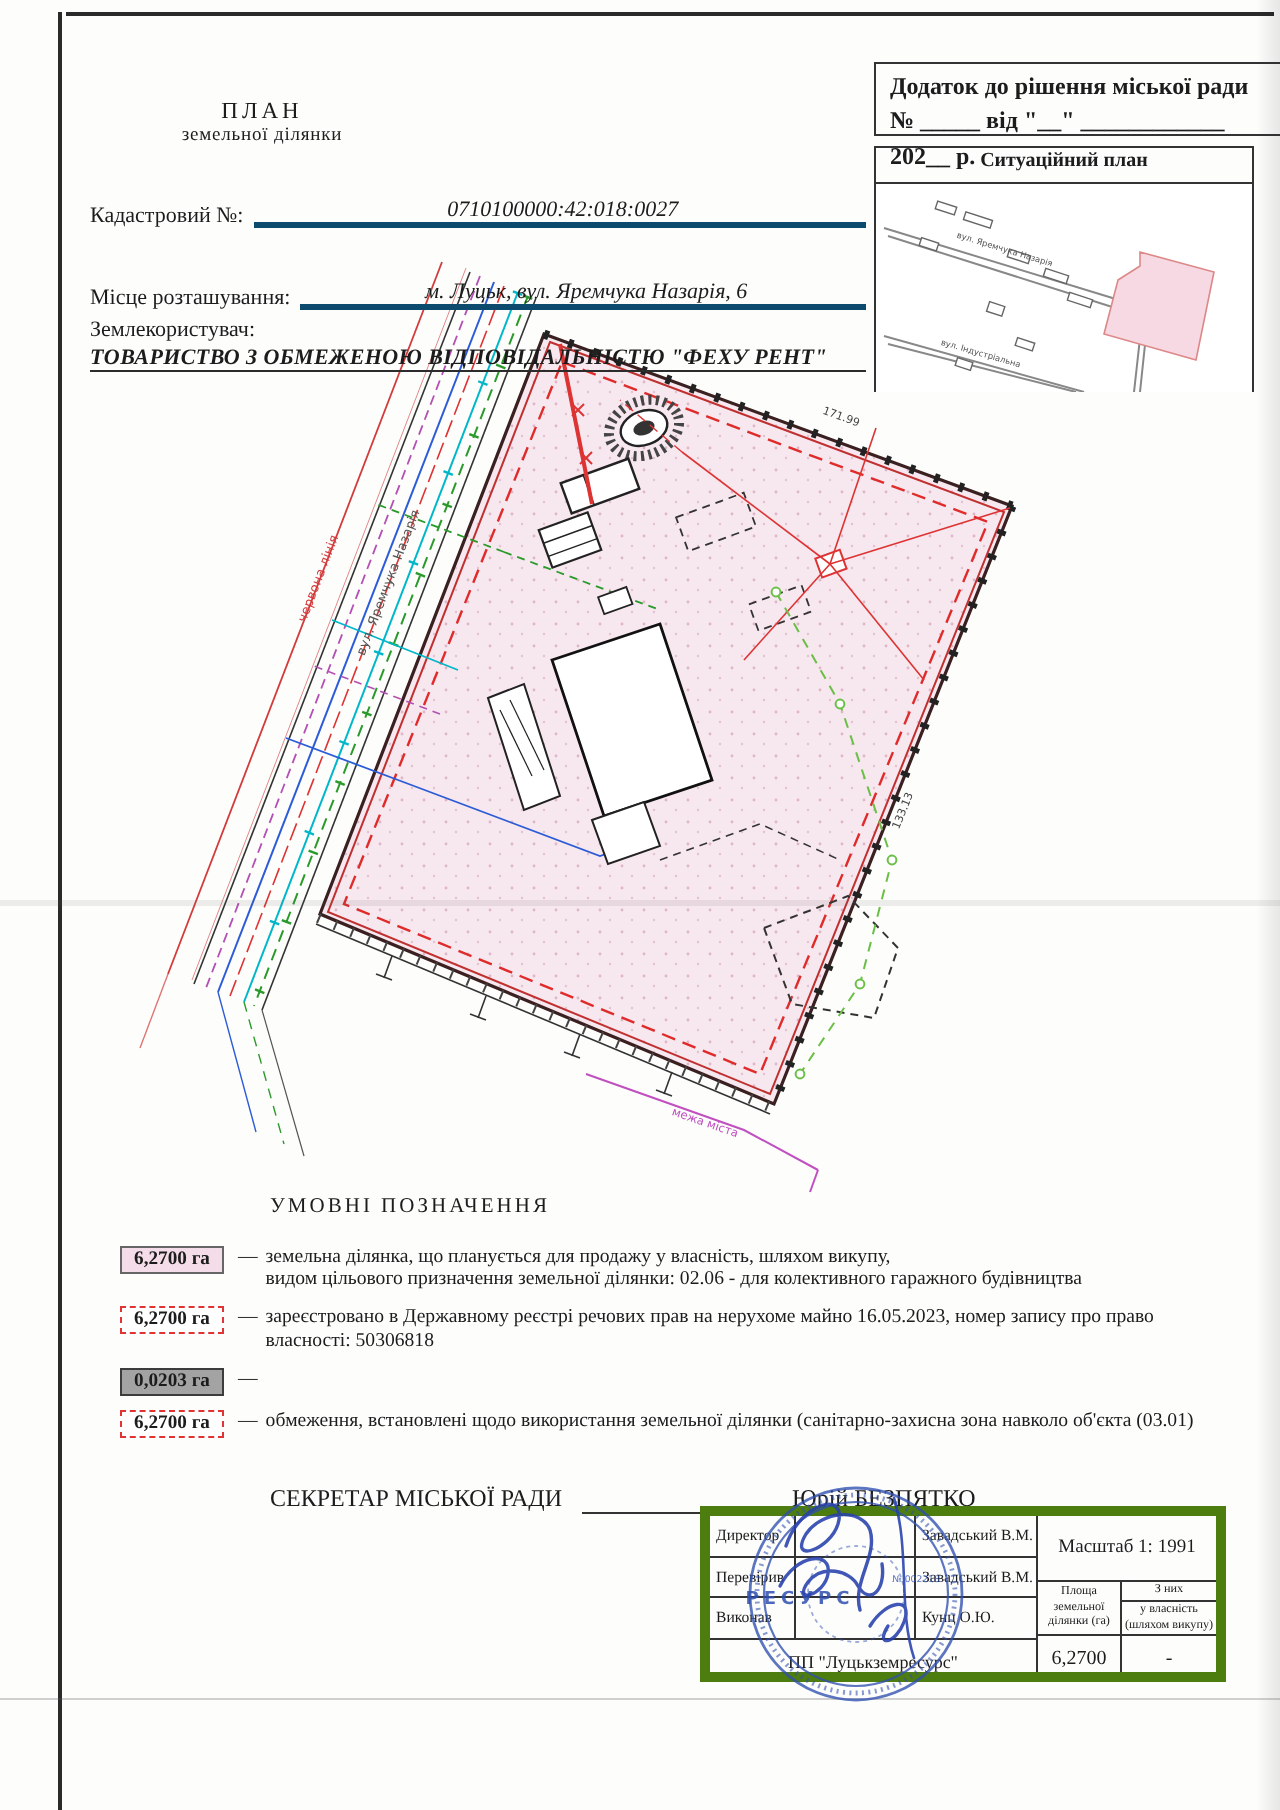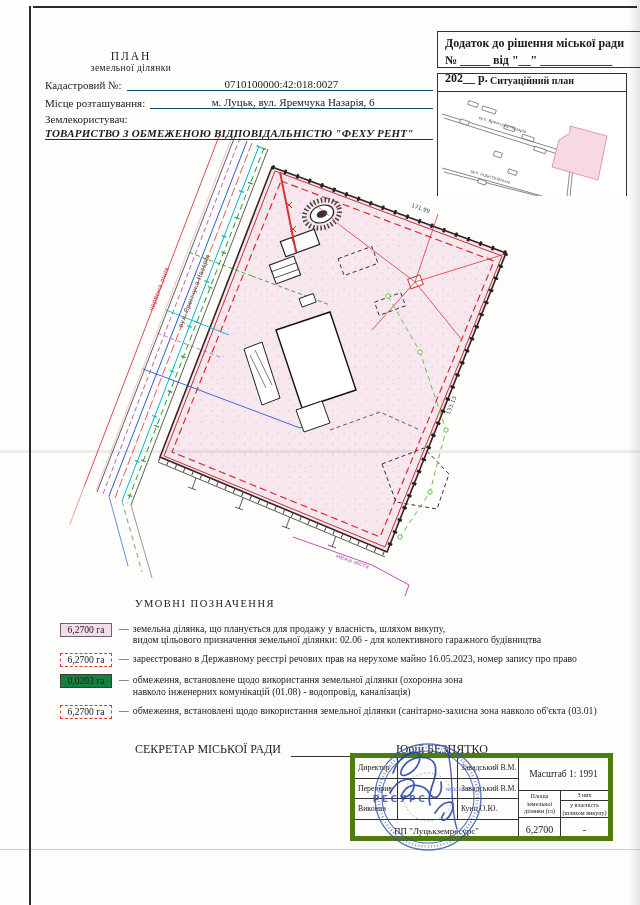--- a/index.html
+++ b/index.html
@@ -11,39 +11,39 @@
   .edge-shadow{position:absolute;right:0;top:0;width:12px;height:100%;
         background:linear-gradient(to right, rgba(0,0,0,0), rgba(0,0,0,0.09));}
   .crease{position:absolute;left:0;width:100%;height:3px;background:rgba(90,90,90,0.10);}
   .crease2{position:absolute;left:0;width:100%;height:1px;background:rgba(90,90,90,0.28);}
   
   .hdr{position:absolute;left:45px;top:50px;width:388px;font-size:11px;}
   .hdr .ttl{width:172px;text-align:center;letter-spacing:2px;font-size:11.5px;}
   .hdr .ttl2{width:172px;text-align:center;font-size:9.5px;margin-top:1px;letter-spacing:0.4px;}
   .frow{display:flex;align-items:flex-end;margin-top:5px;text-align:center;}
   .frow .lbl{white-space:nowrap;padding-right:5px;}
-  .ufill{flex:1;border-bottom:1px solid #0c4a6e;padding-left:3px;white-space:nowrap;}
+  .ufill{flex:1;border-bottom:3px solid #0c4a6e;font-style:italic;padding-left:3px;white-space:nowrap;margin-top:21px;}
   .landuser-val{border-bottom:1px solid #2c2c2c;font-style:italic;font-weight:bold;margin-top:2px;
         font-size:11px;letter-spacing:0.2px;}
   
   .annex{position:absolute;left:437px;top:31px;width:214px;height:37px;border:1.2px solid #333;
         font-size:12px;padding:3px 7px;box-sizing:border-box;line-height:1.45;font-weight:bold;}
   .sit{position:absolute;left:437px;top:73px;width:190px;height:123px;border:1.2px solid #333;
         box-sizing:border-box;}
   .sit .sit-title{height:16px;border-bottom:1.2px solid #333;text-align:center;
         font-weight:bold;font-size:10px;padding-top:1px;font-family:Liberation Serif, serif;}
   
   .legend{position:absolute;left:60px;top:598px;width:566px;font-size:9.8px;line-height:1.2;}
   .leg-title{margin-left:75px;letter-spacing:1.5px;font-size:10.5px;}
   .leg-row{display:flex;margin-top:7px;align-items:flex-start;}
-  .leg-box{width:50px;height:12px;flex:none;text-align:center;font-weight:normal;font-size:9.6px;
+  .leg-box{width:50px;height:12px;flex:none;text-align:center;font-weight:bold;font-size:9.6px;
         line-height:12px;margin-right:5px;margin-top:0px;}
   .b-solid-pink{border:1px solid #666;background:#f4dde8;}
   .b-red-dash{border:1.4px dashed #e03434;background:#fff;}
-  .b-solid{border:1px solid #3c3c3c;background:#15803d;}
+  .b-solid{border:1px solid #3c3c3c;background:#a3a3a3;}
   .leg-dash{flex:none;padding:0 4px 0 2px;}
   .leg-text{flex:1;}
   
   .secretary{position:absolute;left:135px;top:742px;display:flex;font-size:12px;align-items:flex-end;}
   .sig-space{width:95px;border-bottom:1px solid #333;margin:0 10px;height:12px;}
   
   .appr{position:absolute;left:350px;top:753px;width:263px;height:88px;border:5px solid #4d7c0f;
         box-sizing:border-box;display:flex;font-family:"Liberation Serif",serif;}
   .appr .left{width:163px;border-right:1px solid #333;display:flex;flex-direction:column;}
   .appr .lrow{height:22px;border-bottom:1px solid #333;display:flex;box-sizing:border-box;}
@@ -264,30 +264,27 @@
         <div>земельна ділянка, що планується для продажу у власність, шляхом викупу,</div>
         <div>видом цільового призначення земельної ділянки: 02.06 - для колективного гаражного будівництва</div>
       </span>
     </div>
 
     <div class="leg-row">
       <span class="leg-box b-red-dash">6,2700 га</span>
       <span class="leg-dash">—</span>
       <span class="leg-text">
         <div>зареєстровано в Державному реєстрі речових прав на нерухоме майно 16.05.2023, номер запису про право</div>
+        <div>власності: 50306818</div>
       </span>
     </div>
 
     <div class="leg-row">
       <span class="leg-box b-solid">0,0203 га</span>
       <span class="leg-dash">—</span>
-      <span class="leg-text">
-        <div>обмеження, встановлене щодо використання земельної ділянки (охоронна зона</div>
-        <div>навколо інженерних комунікацій (01.08) - водопровід, каналізація)</div>
-      </span>
     </div>
 
     <div class="leg-row">
       <span class="leg-box b-red-dash">6,2700 га</span>
       <span class="leg-dash">—</span>
       <span class="leg-text">
         <div>обмеження, встановлені щодо використання земельної ділянки (санітарно-захисна зона навколо об'єкта (03.01)</div>
       </span>
     </div>
   </div>

